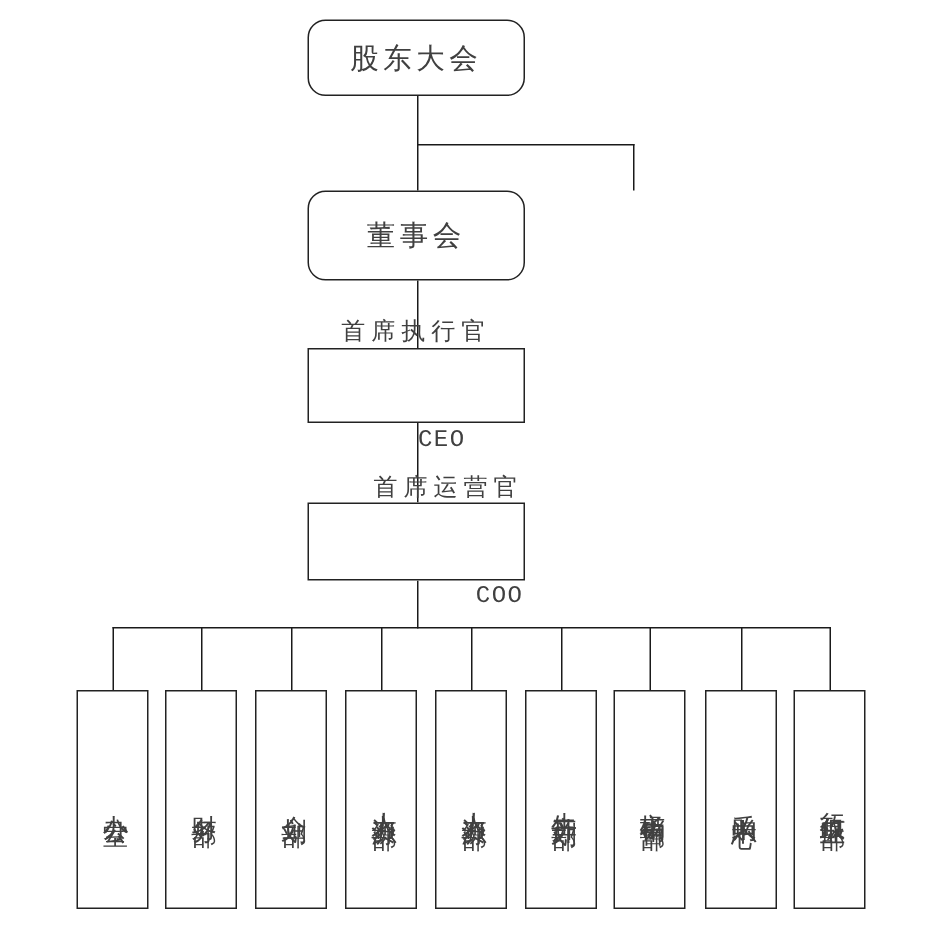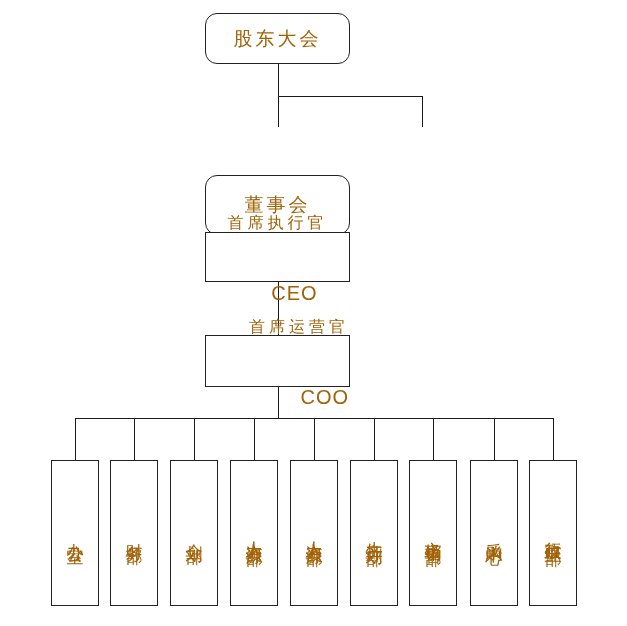--- a/index.html
+++ b/index.html
@@ -5,22 +5,22 @@
   html, body {
     margin: 0;
     padding: 0;
     background: #ffffff;
   }
   .canvas {
     position: relative;
     width: 627px;
     height: 626px;
     background: #ffffff;
-    font-family: Liberation Sans, sans-serif;
-    color: #a16207;
+    font-family: Liberation Mono, monospace;
+    color: #404040;
     overflow: hidden;
   }
   
   .line {
     position: absolute;
     background: #1a1a1a;
   }
   .line.v { width: 1px; }
   .line.h { height: 1px; }
 
@@ -38,35 +38,35 @@
   .node.rect { border-width: 1px; }
 
   .node.shareholders {
     left: 205px; top: 13px; width: 145px; height: 51px;
     border-radius: 12px;
     font-size: 19px; letter-spacing: 3px;
   }
   .node.board {
     left: 205px; top: 127px; width: 145px; height: 60px;
     border-radius: 12px;
-    font-size: 19px; letter-spacing: 3px; margin-top: 48px;
+    font-size: 19px; letter-spacing: 3px;
   }
   .node.supervisory {
     left: 362px; top: 127px; width: 120px; height: 60px;
     border-radius: 29px;
     font-size: 19px; letter-spacing: 3px;
   }
   .node.ceo  { left: 205px; top: 232px; width: 145px; height: 50px; }
   .node.coo  { left: 205px; top: 335px; width: 145px; height: 52px; align-items: flex-end; }
   .node.ceo, .node.coo { flex-direction: column; gap: 48px; }
   .node .cn-line {
     font-size: 16px; letter-spacing: 4px; line-height: 23px;
   }
   .node .en-line {
-    font-size: 20px; letter-spacing: 1px; line-height: 22px; margin-left: 34px;
+    font-size: 16px; letter-spacing: 1px; line-height: 22px; margin-left: 34px;
   }
 
   
   .dept {
     position: absolute;
     top: 460px;
     width: 48px;
     height: 146px;
     box-sizing: border-box;
     border: 1px solid #222222;

